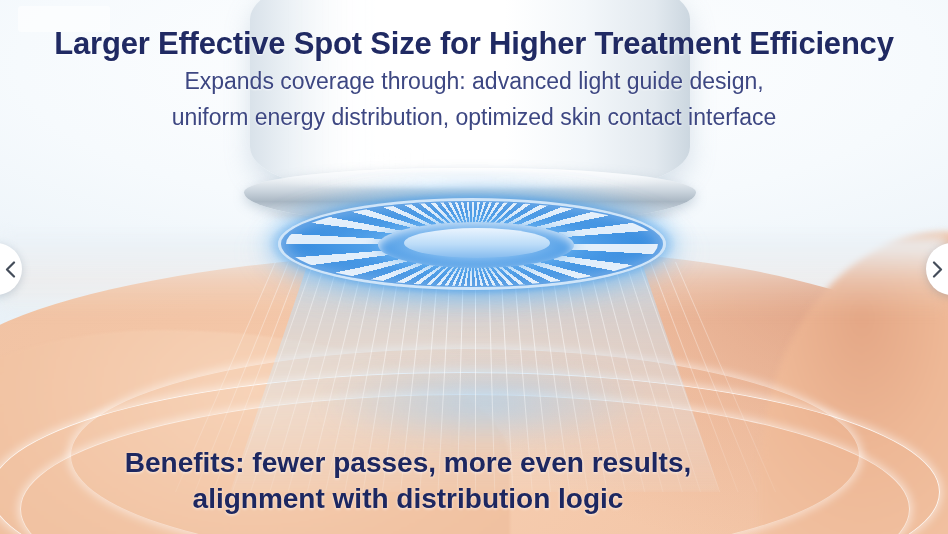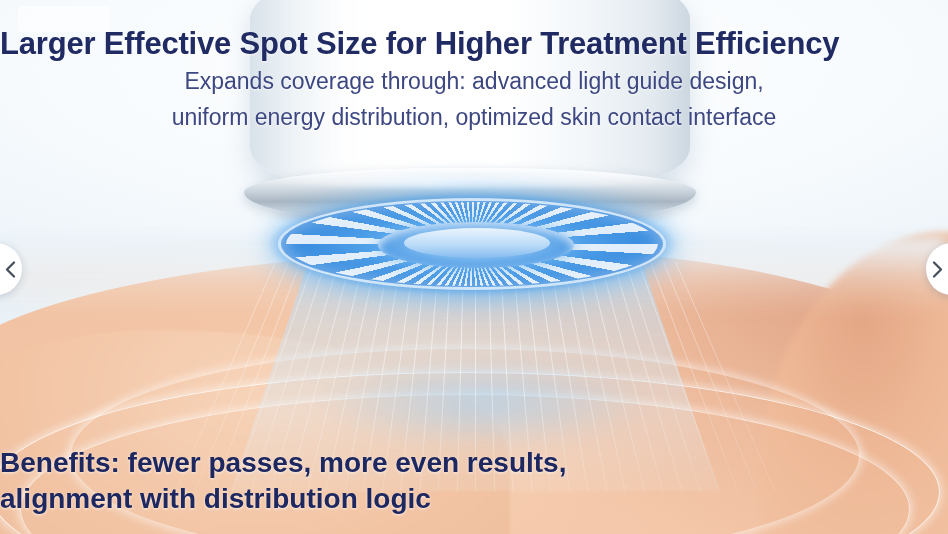--- a/index.html
+++ b/index.html
@@ -183,40 +183,41 @@
   }
   .beam-haze{
     position:absolute; left:150px; top:96px; width:330px; height:90px;
     background:radial-gradient(closest-side, rgba(150,205,248,.55), rgba(150,205,248,0));
     filter:blur(10px);
   }
 
   
   .headline{
     position:absolute; left:0; top:26px; width:948px;
-    text-align:left;
+    text-align:center;
     font-size:31px; font-weight:bold;
     letter-spacing:-.2px;
     color:#202a63;
     text-shadow:0 1px 2px rgba(255,255,255,.85);
     white-space:nowrap;
   }
   .subline{
     position:absolute; left:0; width:948px;
     text-align:center;
     font-size:23px; font-weight:normal;
     color:#3d4782;
     text-shadow:0 1px 2px rgba(255,255,255,.8);
     white-space:nowrap;
   }
   .subline.l1{ top:68px; }
   .subline.l2{ top:104px; }
 
   .benefits{
     position:absolute; left:0; width:816px;
+    text-align:center;
     font-size:28px; font-weight:bold;
     color:#1d2760;
     text-shadow:0 1px 3px rgba(255,255,255,.7);
     white-space:nowrap;
   }
   .benefits.b1{ top:447px; }
   .benefits.b2{ top:483px; }
 
   
   .nav{

